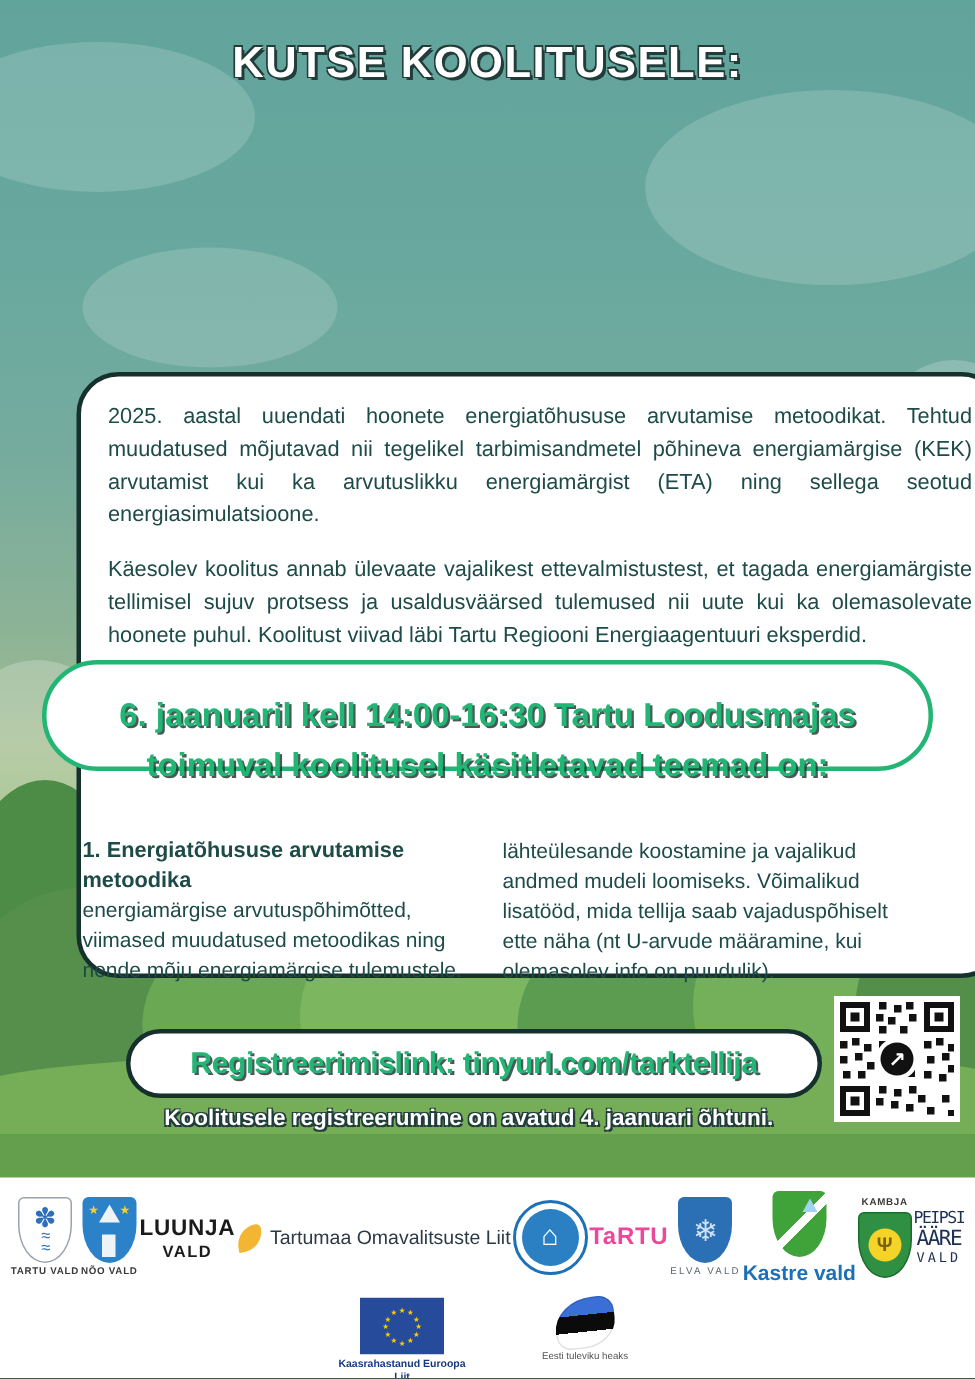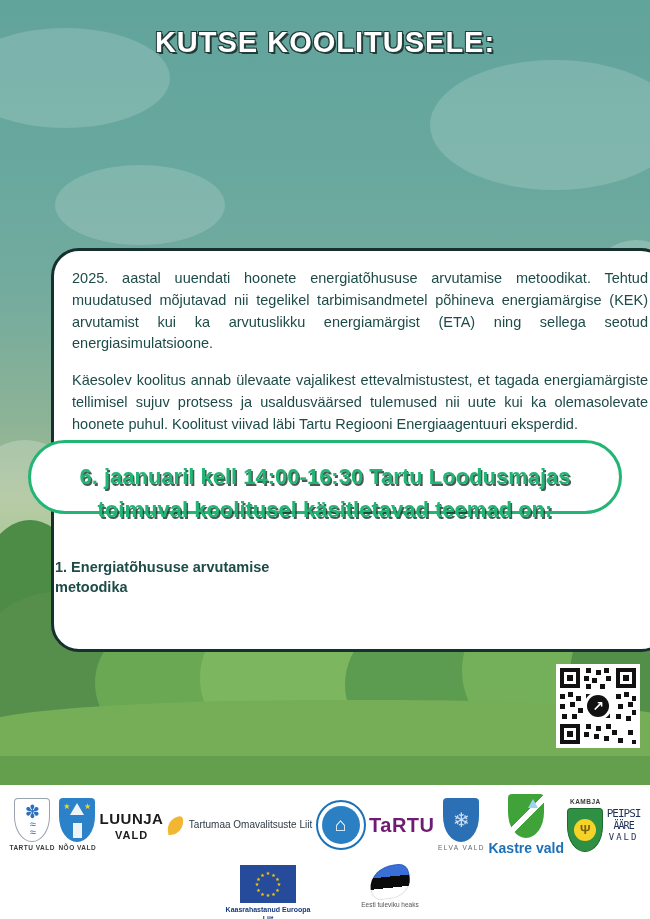--- a/index.html
+++ b/index.html
@@ -104,36 +104,36 @@
   .shield-noo{background:#2b82c9;}
   .noo-star{position:absolute;top:4px;color:#f5d329;font-size:8px;}
   .noo-star.l{left:4px;} .noo-star.r{right:4px;}
   .noo-tower{width:9px;height:15px;background:#eef3f7;margin-top:8px;}
   .noo-roof{width:0;height:0;border-left:7px solid transparent;border-right:7px solid transparent;border-bottom:12px solid #eef3f7;}
   .luunja{color:#1b1b1b;text-align:left;}
   .luunja .l1{font-size:15px;font-weight:bold;letter-spacing:0.5px;}
   .luunja .l2{font-size:11px;font-weight:bold;text-align:right;letter-spacing:1px;}
   .tol{display:flex;align-items:center;gap:5px;}
   .tol-leaf{width:17px;height:17px;background:#f2b632;border-radius:0 100% 4px 100%;transform:rotate(-100deg);}
-  .tol-text{font-size:10px;color:#2d3a45;line-height:1.25;font-weight:500;}
+  .tol-text{font-size:13px;color:#2d3a45;line-height:1.25;font-weight:500;}
   .trea{width:50px;height:50px;border-radius:50%;border:2px solid #1d71b8;background:#fff;
         display:flex;align-items:center;justify-content:center;box-sizing:border-box;}
   .trea-inner{width:38px;height:38px;border-radius:50%;background:#2b80c4;display:flex;align-items:center;justify-content:center;color:#fff;font-size:19px;}
-  .tartu-word{font-size:20px;font-weight:bold;color:#701a75;letter-spacing:0.5px;}
+  .tartu-word{font-size:16px;font-weight:bold;color:#ec4899;letter-spacing:0.5px;}
   .shield-elva{background:#2b6fb5;}
   .shield-elva .snow{color:#cfe2f4;font-size:20px;}
   .cap-elva{color:#5b6770;letter-spacing:1.5px;font-weight:normal;}
   .shield-kastre{background:linear-gradient(135deg,#3fa339 46%,#ffffff 46% 56%,#3fa339 56%);}
   .kastre-sail{position:absolute;top:5px;right:6px;width:0;height:0;border-left:5px solid transparent;border-right:5px solid transparent;border-bottom:9px solid #9fd3f0;}
   .kastre-label{font-size:14px;font-weight:bold;color:#1d70b7;}
   .shield-kambja{background:#2f9043;border:1.5px solid #1c6b2e;}
   .kambja-ring{width:22px;height:22px;border-radius:50%;background:#f5d329;display:flex;align-items:center;justify-content:center;color:#7a6210;font-size:13px;font-weight:bold;}
   .peipsi{font-family:"DejaVu Sans Mono",monospace;color:#1d2f54;text-align:center;font-weight:normal;line-height:1.02;}
   .peipsi .p1{font-size:11px;letter-spacing:-1px;}
-  .peipsi .p2{font-size:10px;letter-spacing:-1px;}
+  .peipsi .p2{font-size:14px;letter-spacing:-1px;}
   .peipsi .p3{font-size:9px;letter-spacing:2px;}
   .eu-cap{font-size:7px;font-weight:bold;color:#163a7d;text-align:center;line-height:1.3;width:86px;}
   .ee-flag{width:40px;height:34px;border-radius:65% 10px 55% 10px;overflow:hidden;transform:rotate(-6deg);
            background:linear-gradient(180deg,#3a6fd8 0 34%,#0b0b0b 34% 67%,#ffffff 67%);
            box-shadow:0 0 0 1px rgba(0,0,0,0.12) inset;}
   .ee-cap{font-size:6.5px;color:#555;text-align:center;line-height:1.3;width:70px;}
 </style>
 </head>
 <body>
 
@@ -163,25 +163,31 @@
     <p>Käesolev koolitus annab ülevaate vajalikest ettevalmistustest, et tagada energiamärgiste tellimisel sujuv protsess ja usaldusväärsed tulemused nii uute kui ka olemasolevate hoonete puhul. Koolitust viivad läbi Tartu Regiooni Energiaagentuuri eksperdid.</p>
   </div>
 
   <div class="session-pill">
     <div>6. jaanuaril kell 14:00-16:30 Tartu Loodusmajas toimuval koolitusel käsitletavad teemad on:</div>
   </div>
 
   <div class="topics">
     <div class="topic">
       <h3>1. Energiatõhususe arvutamise metoodika</h3>
+      <p>energiamärgise arvutuspõhimõtted, viimased muudatused metoodikas ning nende mõju energiamärgise tulemustele.</p>
     </div>
     <div class="topic">
+      <p>lähteülesande koostamine ja vajalikud andmed mudeli loomiseks. Võimalikud lisatööd, mida tellija saab vajaduspõhiselt ette näha (nt U-arvude määramine, kui olemasolev info on puudulik).</p>
     </div>
   </div>
 
+  <div class="reg-pill">
+    <span>Registreerimislink: tinyurl.com/tarktellija</span>
+  </div>
+  <div class="reg-note">Koolitusele registreerumine on avatud 4. jaanuari õhtuni.</div>
 
   <div class="qr">
     <svg width="84" height="84" viewBox="0 0 84 84">
       <rect width="84" height="84" fill="#ffffff"></rect>
       <g fill="#111111">
         <rect x="4" y="4" width="20" height="20"></rect>
           <rect x="8" y="8" width="12" height="12" fill="#fff"></rect>
           <rect x="11" y="11" width="6" height="6"></rect>
         <rect x="60" y="4" width="20" height="20"></rect>
           <rect x="64" y="8" width="12" height="12" fill="#fff"></rect>

